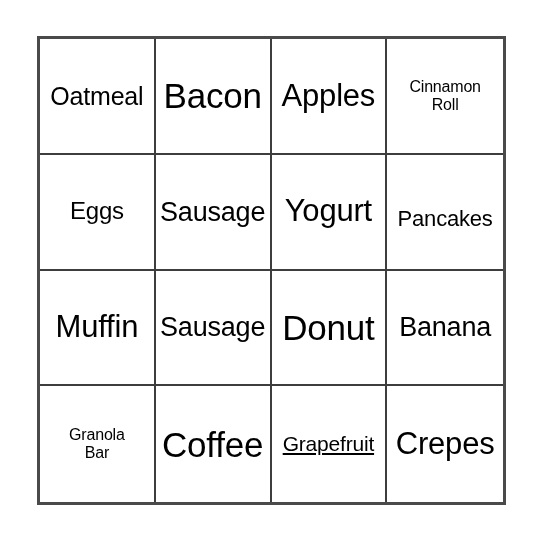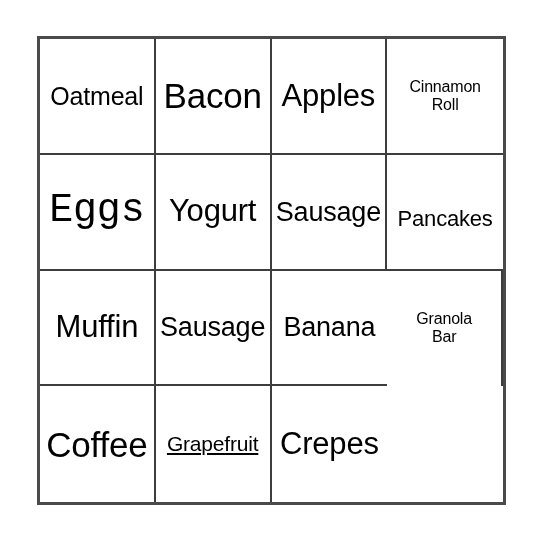--- a/index.html
+++ b/index.html
@@ -56,21 +56,21 @@
     display: block;
     width: 100%;
     text-align: center;
     color: #000000;
     line-height: 1.12;
     white-space: pre-line;
     letter-spacing: -0.2px;
   }
 
   
-  .fs-xxl  { font-size: 40px; font-family: Liberation Mono, monospace; }
+  .fs-xxl  { font-size: 24px; }
   .fs-xl   { font-size: 35px; }
   .fs-lg   { font-size: 31px; }
   .fs-md   { font-size: 27px; }
   .fs-sm   { font-size: 25px; }
   .fs-xs   { font-size: 22px; margin-top: 16px; }
   .fs-xxs  { font-size: 21px; text-decoration: underline; }
   .fs-wrap { font-size: 16px; }
 </style>
 </head>
 <body>
@@ -86,34 +86,37 @@
       <div class="bingo-cell row-1 col-3">
         <span class="cell-text fs-lg">Apples</span>
       </div>
       <div class="bingo-cell row-1 col-4">
         <span class="cell-text fs-wrap">Cinnamon
 Roll</span>
       </div>
       <div class="bingo-cell row-2 col-1">
         <span class="cell-text fs-xxl">Eggs</span>
       </div>
+      <div class="bingo-cell row-2 col-3">
+        <span class="cell-text fs-md">Sausage</span>
+      </div>
       <div class="bingo-cell row-2 col-2">
         <span class="cell-text fs-lg">Yogurt</span>
-      </div>
-      <div class="bingo-cell row-2 col-3">
-        <span class="cell-text fs-md">Sausage</span>
       </div>
       <div class="bingo-cell row-2 col-4">
         <span class="cell-text fs-xs">Pancakes</span>
       </div>
       <div class="bingo-cell row-3 col-1">
         <span class="cell-text fs-lg">Muffin</span>
       </div>
       <div class="bingo-cell row-3 col-2">
         <span class="cell-text fs-md">Sausage</span>
+      </div>
+      <div class="bingo-cell row-3 col-3">
+        <span class="cell-text fs-xl">Donut</span>
       </div>
       <div class="bingo-cell row-3 col-4">
         <span class="cell-text fs-md">Banana</span>
       </div>
       <div class="bingo-cell row-4 col-1">
         <span class="cell-text fs-wrap">Granola
 Bar</span>
       </div>
       <div class="bingo-cell row-4 col-2">
         <span class="cell-text fs-xl">Coffee</span>

